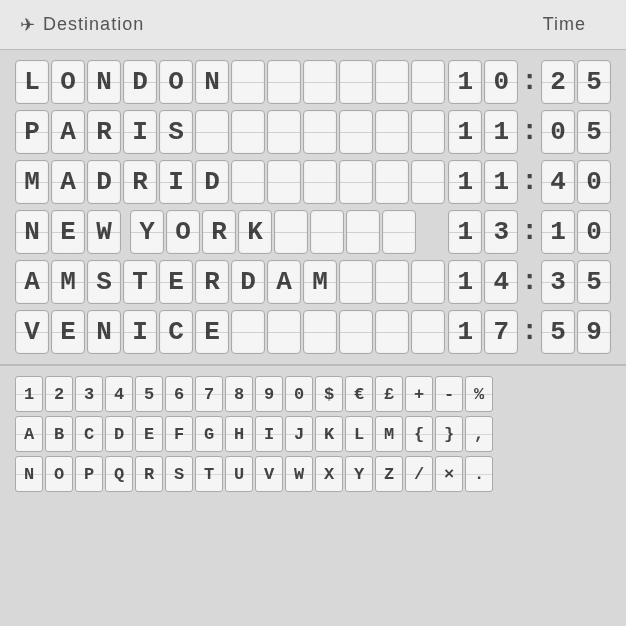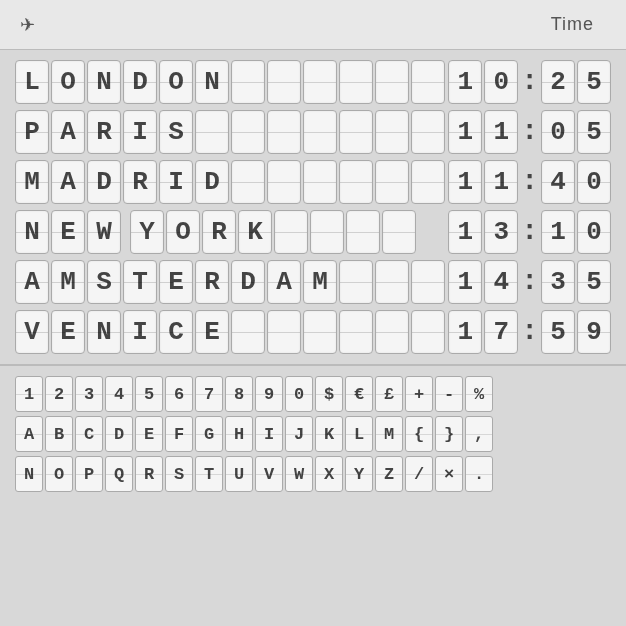--- a/index.html
+++ b/index.html
@@ -47,21 +47,21 @@
       color: #555;
       font-weight: 400;
       letter-spacing: 1px;
     }
 
     .header-time {
       font-size: 18px;
       color: #555;
       font-weight: 400;
       letter-spacing: 1px;
-      margin-right: 12px;
+      margin-right: 20px;
     }
 
     
     .departures-board {
       background: #d8d8d8;
       padding: 10px 15px;
       border-bottom: 2px solid #bbb;
       flex: 0 0 auto;
     }
 
@@ -176,20 +176,21 @@
     }
   </style>
 </head>
 <body>
 
 <div class="main-container">
 
   <div class="header">
     <div class="header-destination">
       <span class="plane-icon">✈</span>
+      <span class="header-label">Destination</span>
     </div>
     <span class="header-time">Time</span>
   </div>
 
   <div class="departures-board">
   <div class="departure-row">
         <div class="destination-cells">
           <div class="flip-cell">L</div>
           <div class="flip-cell">O</div>
           <div class="flip-cell">N</div>

